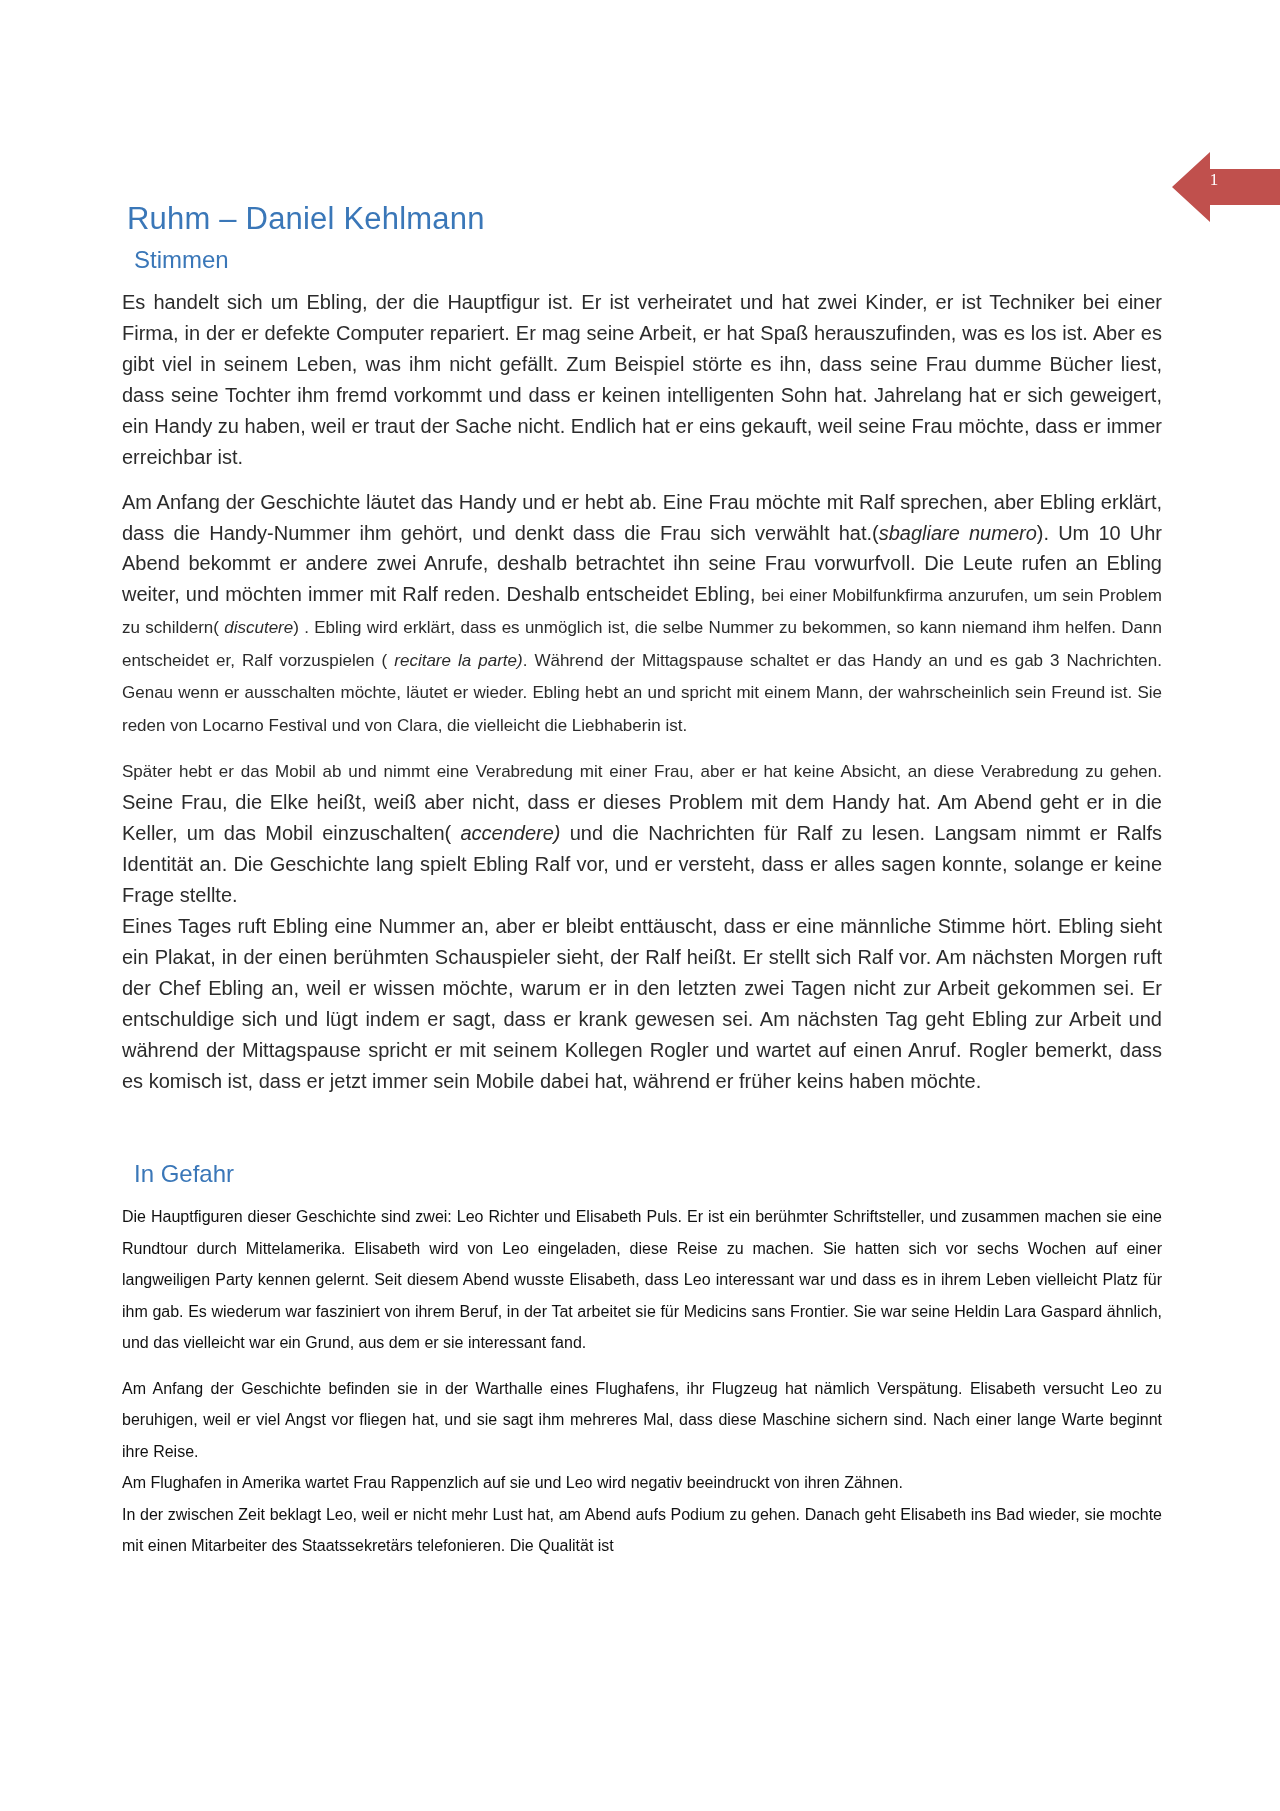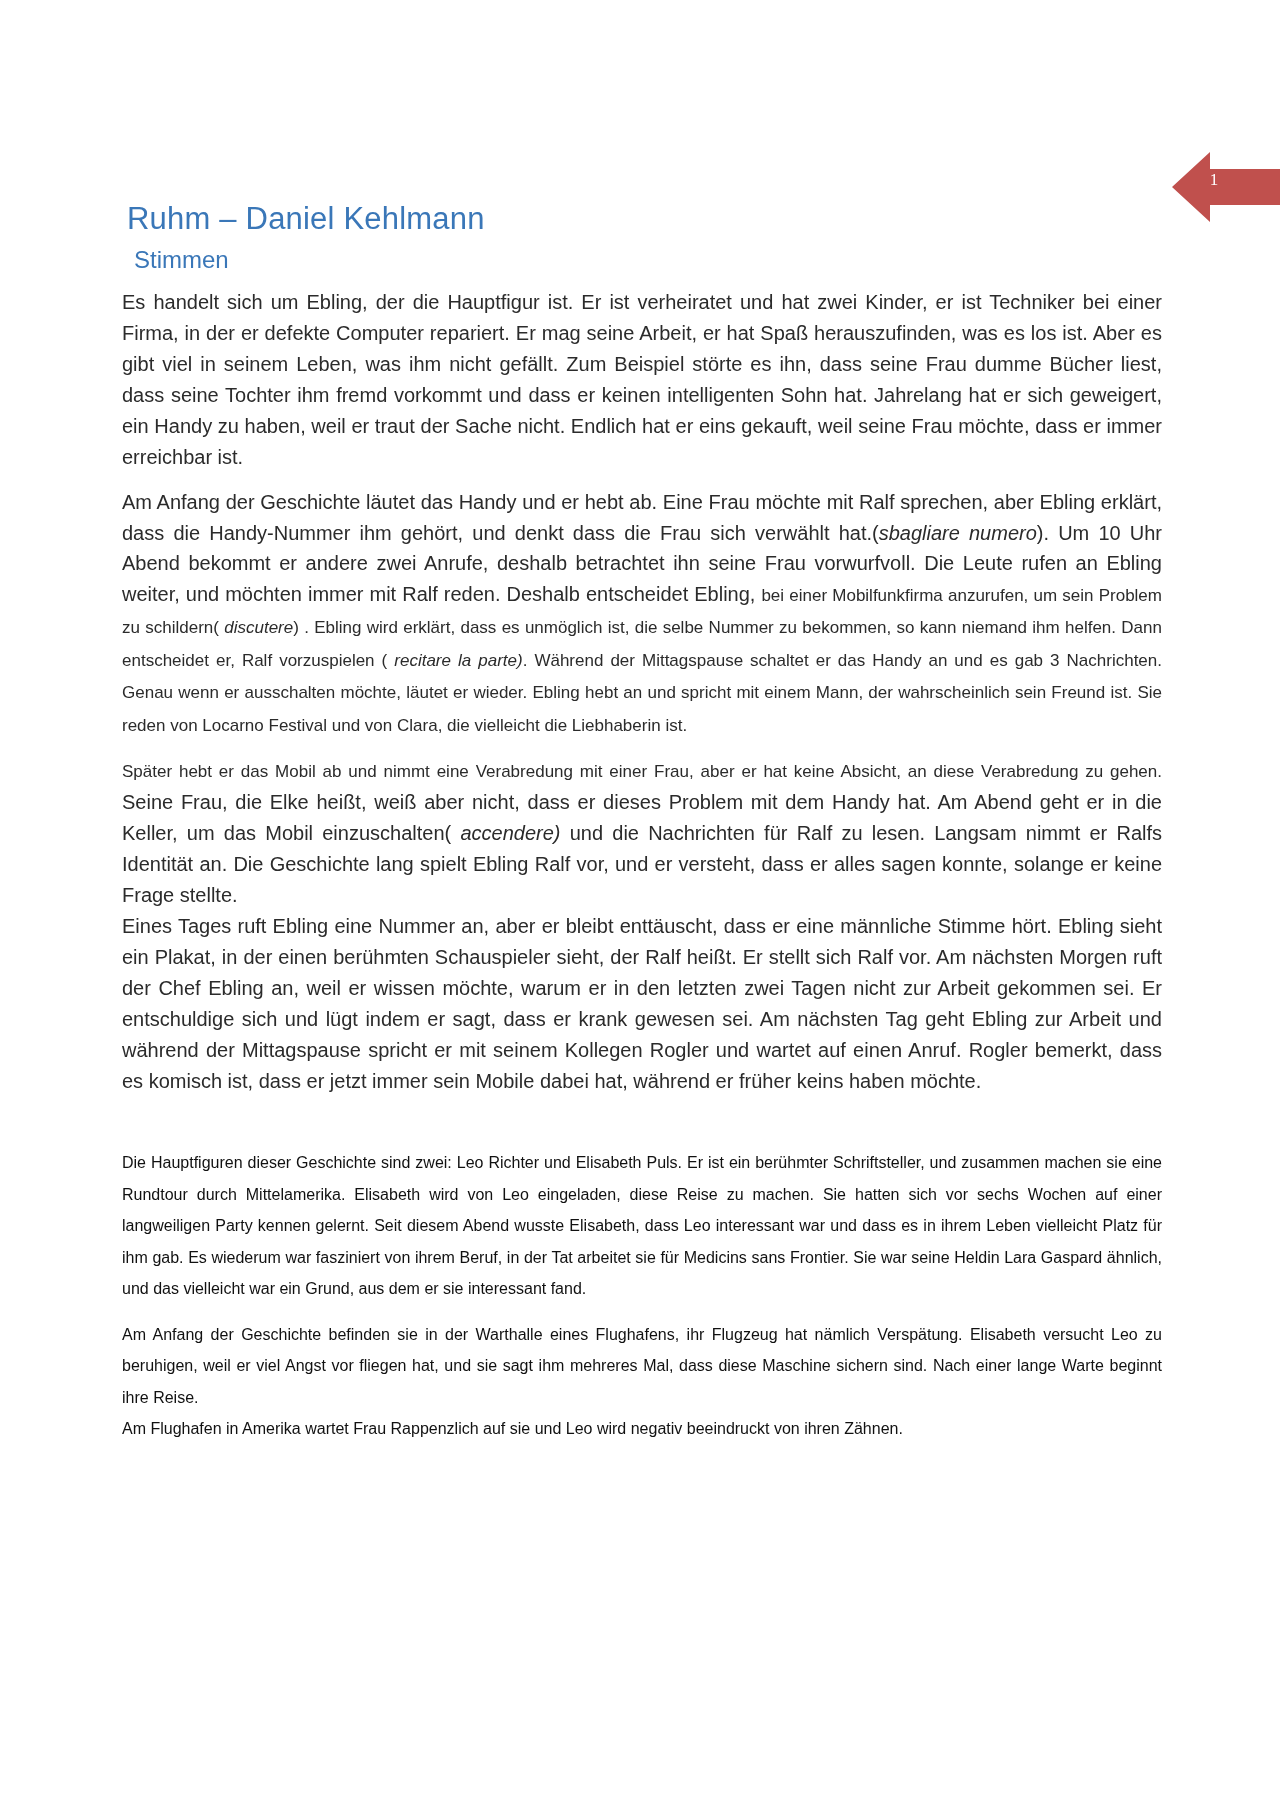--- a/index.html
+++ b/index.html
@@ -33,18 +33,20 @@
     <h2 class="h2">Stimmen</h2>
     <p class="body-p">Es handelt sich um Ebling, der die Hauptfigur ist. Er ist verheiratet und hat zwei Kinder, er ist Techniker bei einer Firma, in der er defekte Computer repariert. Er mag seine Arbeit, er hat Spaß herauszufinden, was es los ist. Aber es gibt viel in seinem Leben, was ihm nicht gefällt. Zum Beispiel störte es ihn, dass seine Frau dumme Bücher liest, dass seine Tochter ihm fremd vorkommt und dass er keinen intelligenten Sohn hat. Jahrelang hat er sich geweigert, ein Handy zu haben, weil er traut der Sache nicht. Endlich hat er eins gekauft, weil seine Frau möchte, dass er immer erreichbar ist.</p>
     <div class="gap"></div>
     <p class="body-p" style="line-height:30.5px;"><span>Am Anfang der Geschichte läutet das Handy und er hebt ab. Eine Frau möchte mit Ralf sprechen, aber Ebling erklärt, dass die Handy-Nummer ihm gehört, und denkt dass die Frau sich verwählt hat.(</span><em>sbagliare numero</em><span>). Um 10 Uhr Abend bekommt er andere zwei Anrufe, deshalb betrachtet ihn seine Frau vorwurfvoll. Die Leute rufen an Ebling weiter, und möchten immer mit Ralf reden. Deshalb entscheidet Ebling, </span><span style="font-size:17px;">bei einer Mobilfunkfirma anzurufen, um sein Problem zu schildern( </span><em style="font-size:17px;">discutere</em><span style="font-size:17px;">) . Ebling wird erklärt, dass es unmöglich ist, die selbe Nummer zu bekommen, so kann niemand ihm helfen. Dann entscheidet er, Ralf vorzuspielen ( </span><em style="font-size:17px;">recitare la parte)</em><span style="font-size:17px;">. Während der Mittagspause schaltet er das Handy an und es gab 3 Nachrichten. Genau wenn er ausschalten möchte, läutet er wieder. Ebling hebt an und spricht mit einem Mann, der wahrscheinlich sein Freund ist. Sie reden von Locarno Festival und von Clara, die vielleicht die Liebhaberin ist.</span></p>
     <div class="gap"></div>
     <p class="body-p"><span style="font-size:17px;">Später hebt er das Mobil ab und nimmt eine Verabredung mit einer Frau, aber er hat keine Absicht, an diese Verabredung zu gehen. </span><span>Seine Frau, die Elke heißt, weiß aber nicht, dass er dieses Problem mit dem Handy hat. Am Abend geht er in die Keller, um das Mobil einzuschalten( </span><em>accendere)</em><span>  und die Nachrichten für Ralf zu lesen. Langsam nimmt er Ralfs Identität an. Die Geschichte lang spielt Ebling Ralf vor, und er versteht, dass er alles sagen konnte, solange er keine Frage stellte.</span></p>
     <p class="body-p">Eines Tages ruft Ebling eine Nummer an, aber er bleibt enttäuscht, dass er eine männliche Stimme hört. Ebling sieht ein Plakat, in der einen berühmten Schauspieler sieht, der Ralf heißt. Er stellt sich Ralf vor. Am nächsten Morgen ruft der Chef Ebling an, weil er wissen möchte, warum er in den letzten zwei Tagen nicht zur Arbeit gekommen sei. Er entschuldige sich und lügt indem er sagt, dass er krank gewesen sei. Am nächsten Tag geht Ebling zur Arbeit und während der Mittagspause spricht er mit seinem Kollegen Rogler und wartet auf einen Anruf. Rogler bemerkt, dass es komisch ist, dass er jetzt immer sein Mobile dabei hat, während er früher keins haben möchte.</p>
   </div>
 
   <div class="sec2">
+    <h2 class="h2">In Gefahr</h2>
     <p class="body-p bold">Die Hauptfiguren dieser Geschichte sind zwei: Leo Richter und Elisabeth Puls. Er ist ein berühmter Schriftsteller, und zusammen machen sie eine Rundtour durch Mittelamerika. Elisabeth wird von Leo eingeladen, diese Reise zu machen. Sie hatten sich vor sechs Wochen auf einer langweiligen Party kennen gelernt. Seit diesem Abend wusste Elisabeth, dass Leo interessant war und dass es in ihrem Leben vielleicht Platz für ihm gab. Es wiederum war fasziniert von ihrem Beruf, in der Tat arbeitet sie für Medicins sans Frontier. Sie war seine Heldin Lara Gaspard ähnlich, und das vielleicht war ein Grund, aus dem er sie interessant fand.</p>
     <div class="gap"></div>
     <p class="body-p bold">Am Anfang der Geschichte befinden sie in der Warthalle eines Flughafens, ihr Flugzeug hat nämlich Verspätung. Elisabeth versucht Leo zu beruhigen, weil er viel Angst vor fliegen hat, und sie sagt ihm mehreres Mal, dass diese Maschine sichern sind. Nach einer lange Warte  beginnt ihre Reise.</p>
     <p class="body-p bold">Am Flughafen in Amerika wartet Frau Rappenzlich auf sie und Leo wird negativ beeindruckt von ihren Zähnen.</p>
+    <p class="body-p bold">In der zwischen Zeit beklagt Leo, weil er nicht mehr Lust hat, am Abend aufs Podium zu gehen. Danach geht Elisabeth ins Bad wieder, sie mochte mit einen Mitarbeiter des Staatssekretärs telefonieren. Die Qualität ist</p>
   </div>
 </div>
 
 </body></html>

